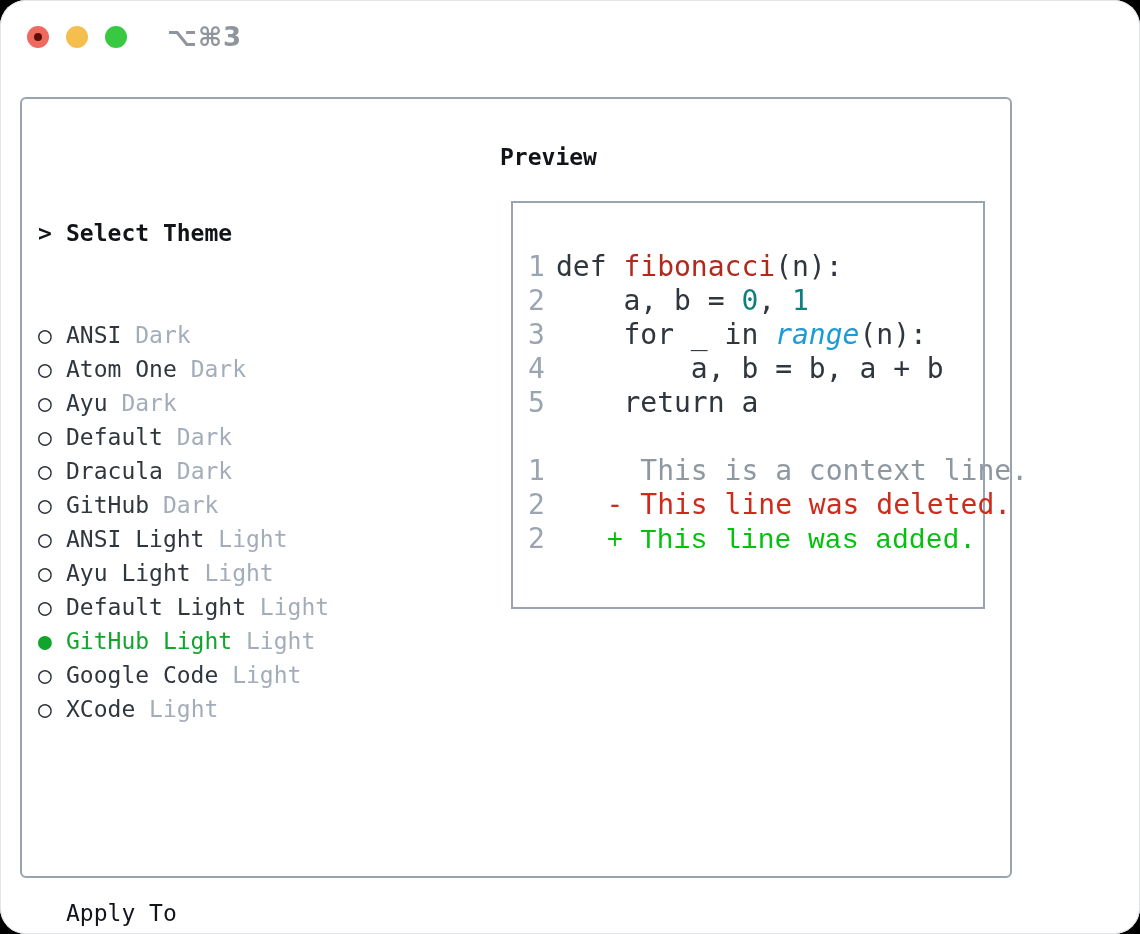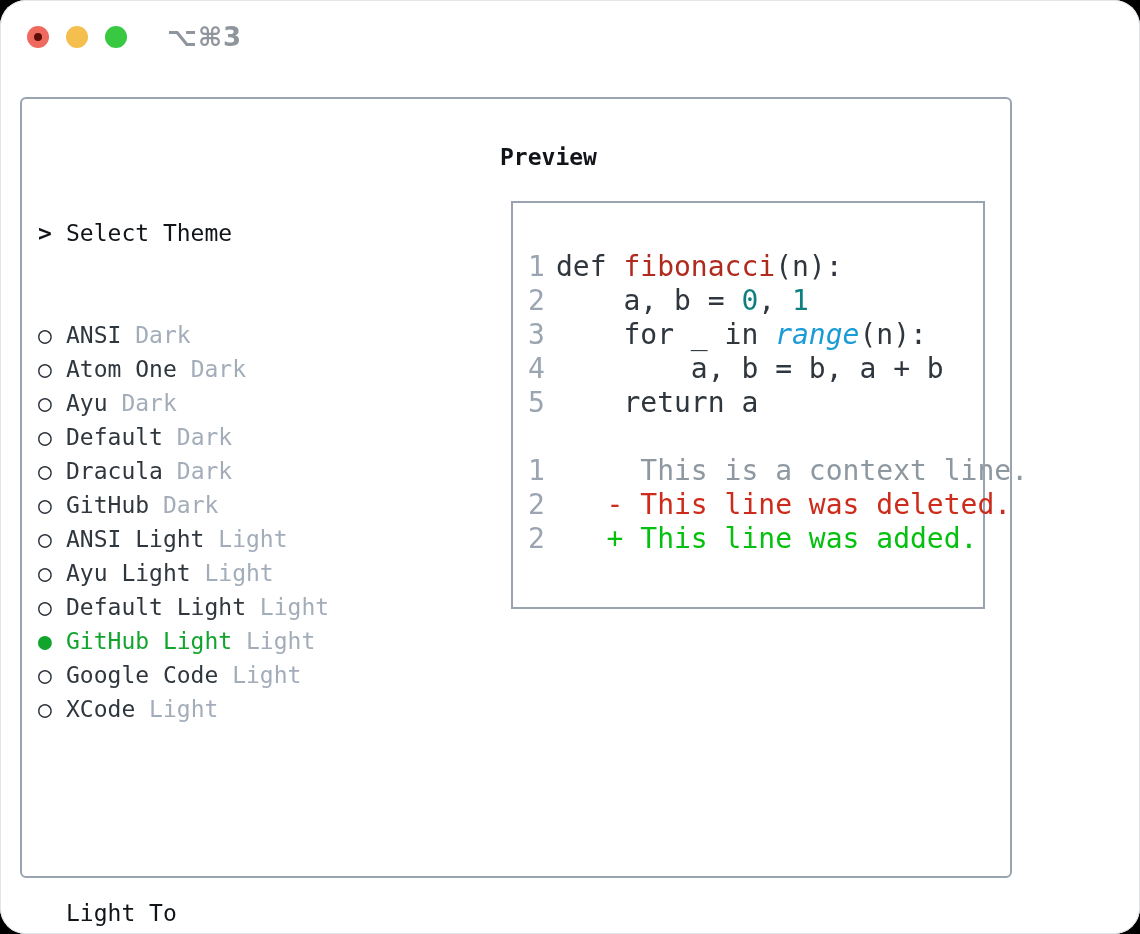--- a/index.html
+++ b/index.html
@@ -59,21 +59,21 @@
     color: var(--text-dark, #2f363d);
   }
   .row { height: 34px; }
   .row.blank { height: 34px; }
   .marker {
     display: inline-block; width: 28px;
     color: var(--text-dark, #2f363d);
   }
   .marker.sel { color: var(--selected-green, #12a52e); }
   .marker.prompt { color: var(--header-black, #111519); font-weight: 700; }
-  .header-label { font-weight: 400; color: var(--header-black, #111519); }
+  .header-label { font-weight: 700; color: var(--header-black, #111519); }
   .tname { color: var(--text-dark, #2f363d); }
   .tname.sel { color: var(--selected-green, #12a52e); }
   .variant { color: var(--muted, #a3adba); margin-left: 0.602em; }
   .apply-label { color: var(--header-black, #111519); }
   
   .preview-title {
     position: absolute; left: 500px; top: 140px;
     height: 34px; line-height: 34px;
     font-size: 23px; font-weight: 700;
     color: var(--header-black, #111519);
@@ -95,21 +95,21 @@
   .ln {
     display: inline-block; width: 28px;
     color: var(--line-number, #9aa5b1);
   }
   .tok-code    { color: var(--code-text, #2f363d); }
   .tok-func    { color: var(--func-red, #b02b1e); }
   .tok-num     { color: var(--number-teal, #0f8080); }
   .tok-builtin { color: var(--builtin-blue, #189bd7); font-style: italic; }
   .tok-context { color: var(--context-gray, #8e98a1); margin-top: 14px; }
   .tok-deleted { color: var(--deleted-red, #cd2b1b); }
-  .tok-added   { color: var(--added-green, #06c00f); }
+  .tok-added   { color: var(--added-green, #06c00f); font-family: Liberation Mono, monospace; }
 </style>
 </head>
 <body>
 
 <div class="window">
 
   <div class="titlebar">
     <span class="light red">
       <span class="dot"></span>
     </span>
@@ -117,21 +117,21 @@
     <span class="light green"></span>
     <span class="win-title">⌥⌘3</span>
   </div>
 
   <div class="panel"></div>
 
   <div class="left-col">
     <div class="row"><span class="marker prompt">&gt;</span><span class="header-label">Select Theme</span></div>
     <div id="theme-list"><div class="row"><span class="marker">○</span><span class="tname">ANSI</span><span class="variant">Dark</span></div><div class="row"><span class="marker">○</span><span class="tname">Atom One</span><span class="variant">Dark</span></div><div class="row"><span class="marker">○</span><span class="tname">Ayu</span><span class="variant">Dark</span></div><div class="row"><span class="marker">○</span><span class="tname">Default</span><span class="variant">Dark</span></div><div class="row"><span class="marker">○</span><span class="tname">Dracula</span><span class="variant">Dark</span></div><div class="row"><span class="marker">○</span><span class="tname">GitHub</span><span class="variant">Dark</span></div><div class="row"><span class="marker">○</span><span class="tname">ANSI Light</span><span class="variant">Light</span></div><div class="row"><span class="marker">○</span><span class="tname">Ayu Light</span><span class="variant">Light</span></div><div class="row"><span class="marker">○</span><span class="tname">Default Light</span><span class="variant">Light</span></div><div class="row"><span class="marker sel">●</span><span class="tname sel">GitHub Light</span><span class="variant">Light</span></div><div class="row"><span class="marker">○</span><span class="tname">Google Code</span><span class="variant">Light</span></div><div class="row"><span class="marker">○</span><span class="tname">XCode</span><span class="variant">Light</span></div></div>
     <div class="row blank"></div>
-    <div class="row"><span class="marker"></span><span class="apply-label">Light To</span></div>
+    <div class="row"><span class="marker"></span><span class="apply-label">Apply To</span></div>
     
     
     
   </div>
 
   <div class="preview-title">Preview</div>
   <div class="preview-box"></div>
   <div class="code" id="code-lines"><div class="code-line"><span class="ln">1</span><span class="tok-code">def </span><span class="tok-func">fibonacci</span><span class="tok-code">(n):</span></div><div class="code-line"><span class="ln">2</span><span class="tok-code">    a, b = </span><span class="tok-num">0</span><span class="tok-code">, </span><span class="tok-num">1</span></div><div class="code-line"><span class="ln">3</span><span class="tok-code">    for _ in </span><span class="tok-builtin">range</span><span class="tok-code">(n):</span></div><div class="code-line"><span class="ln">4</span><span class="tok-code">        a, b = b, a + b</span></div><div class="code-line"><span class="ln">5</span><span class="tok-code">    return a</span></div><div class="code-line"><span class="ln"></span></div><div class="code-line"><span class="ln">1</span><span class="tok-context">     This is a context line.</span></div><div class="code-line"><span class="ln">2</span><span class="tok-deleted">   - This line was deleted.</span></div><div class="code-line"><span class="ln">2</span><span class="tok-added">   + This line was added.</span></div></div>
 
 </div>

